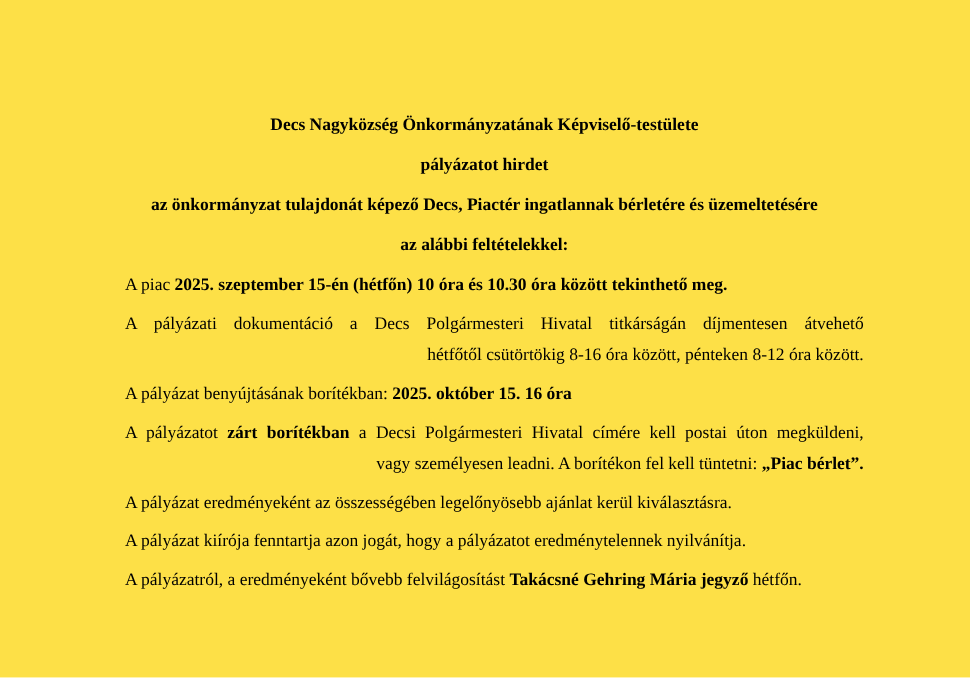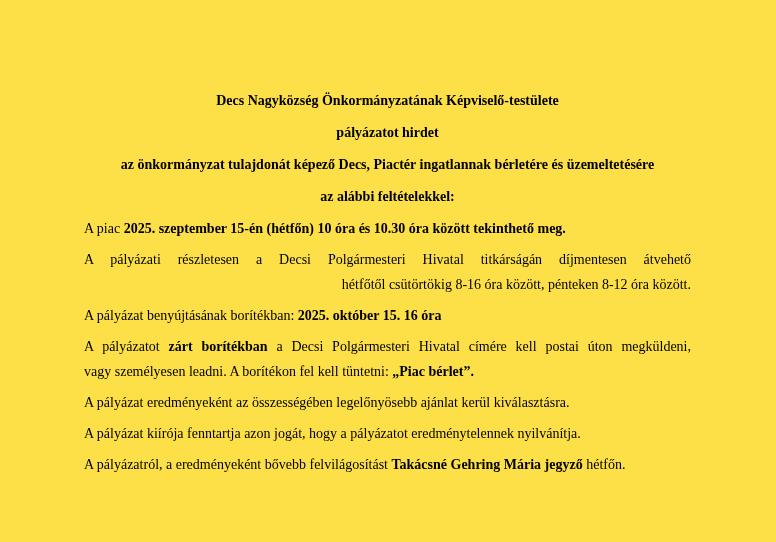--- a/index.html
+++ b/index.html
@@ -20,21 +20,21 @@
     overflow: hidden;
   }
   .heading-line {
     margin: 0 0 7px 0;
     line-height: 25px;
     text-align: center;
     font-weight: bold;
     white-space: nowrap;
   }
   .body-par {
-    margin: 0 0 6px 0;
+    margin: 0 0 6px 16px;
     line-height: 25px;
     text-align: justify;
   }
   .one-line {
     white-space: nowrap;
   }
   .just-line {
     line-height: 25px;
     text-align: justify;
     text-align-last: justify;
@@ -53,29 +53,29 @@
 <div class="page">
 
   <p class="heading-line">Decs Nagyközség Önkormányzatának Képviselő-testülete</p>
   <p class="heading-line">pályázatot hirdet</p>
   <p class="heading-line">az önkormányzat tulajdonát képező Decs, Piactér ingatlannak bérletére és üzemeltetésére</p>
   <p class="heading-line">az alábbi feltételekkel:</p>
 
   <p class="body-par one-line"><span>A piac </span><span class="b">2025. szeptember 15-én (hétfőn) 10 óra és 10.30 óra között tekinthető meg.</span></p>
 
   <p class="body-par">
-    <span class="just-line" style="display:block;">A pályázati részletesen a Decsi Polgármesteri Hivatal titkárságán díjmentesen átvehető</span>
+    <span class="just-line" style="display:block;">A pályázati dokumentáció a Decs Polgármesteri Hivatal titkárságán díjmentesen átvehető</span>
     <span class="last-line" style="display:block;text-align:right;">hétfőtől csütörtökig 8-16 óra között, pénteken 8-12 óra között.</span>
   </p>
 
   <p class="body-par one-line"><span>A pályázat benyújtásának borítékban: </span><span class="b">2025. október 15. 16 óra</span></p>
 
   <p class="body-par">
     <span class="just-line" style="display:block;"><span>A pályázatot </span><span class="b">zárt borítékban</span><span> a Decsi Polgármesteri Hivatal címére kell postai úton megküldeni,</span></span>
-    <span class="last-line" style="display:block;"><span>vagy személyesen leadni. A borítékon fel kell tüntetni: </span><span class="b">„Piac bérlet”.</span></span>
+    <span class="last-line" style="display:block;text-align:right;"><span>vagy személyesen leadni. A borítékon fel kell tüntetni: </span><span class="b">„Piac bérlet”.</span></span>
   </p>
 
 
   <p class="body-par one-line">A pályázat eredményeként az összességében legelőnyösebb ajánlat kerül kiválasztásra.</p>
 
   <p class="body-par one-line">A pályázat kiírója fenntartja azon jogát, hogy a pályázatot eredménytelennek nyilvánítja.</p>
 
   <p class="body-par one-line"><span>A pályázatról, a eredményeként bővebb felvilágosítást </span><span class="b">Takácsné Gehring Mária jegyző</span><span> hétfőn.</span></p>
 
 </div>

